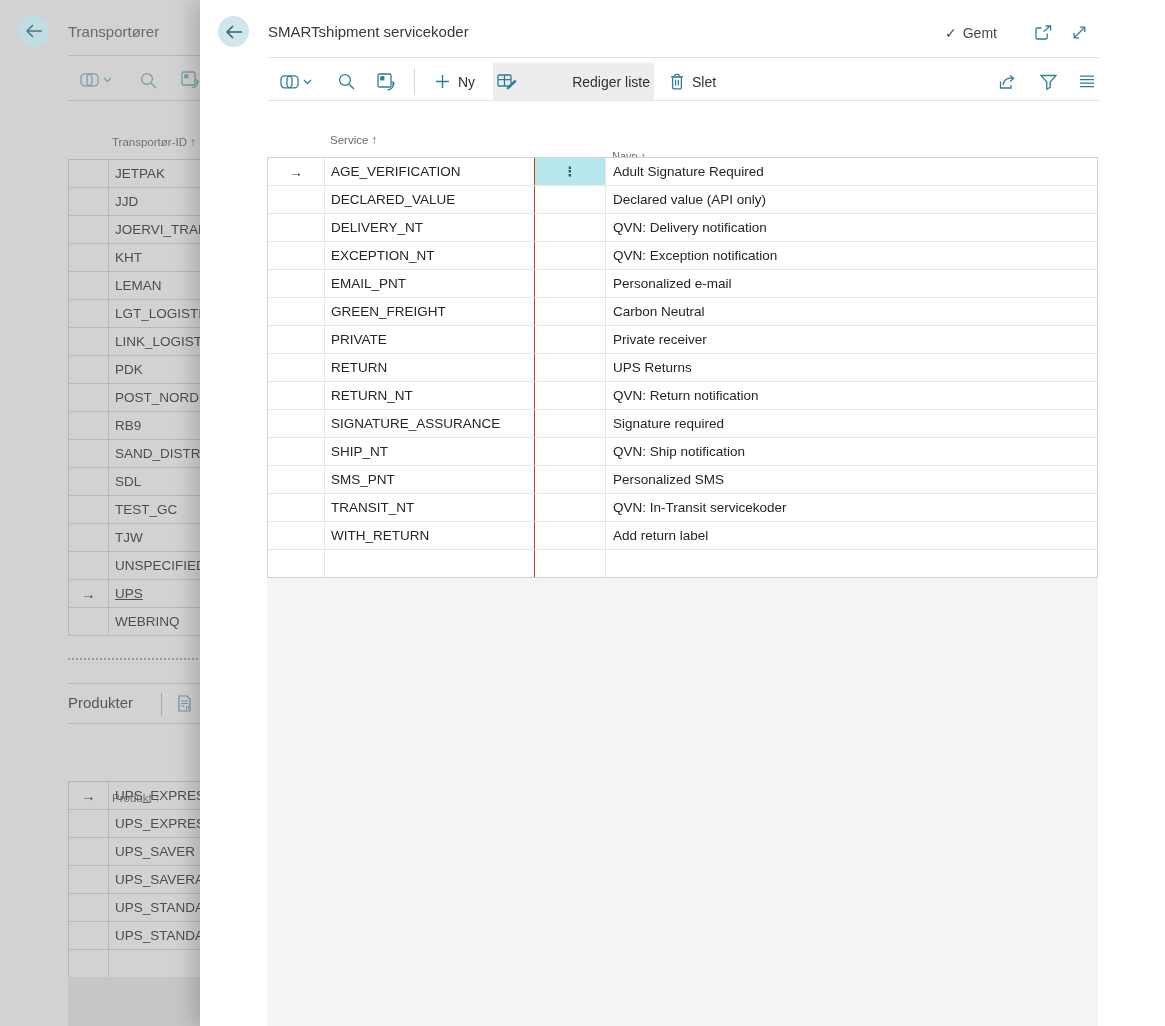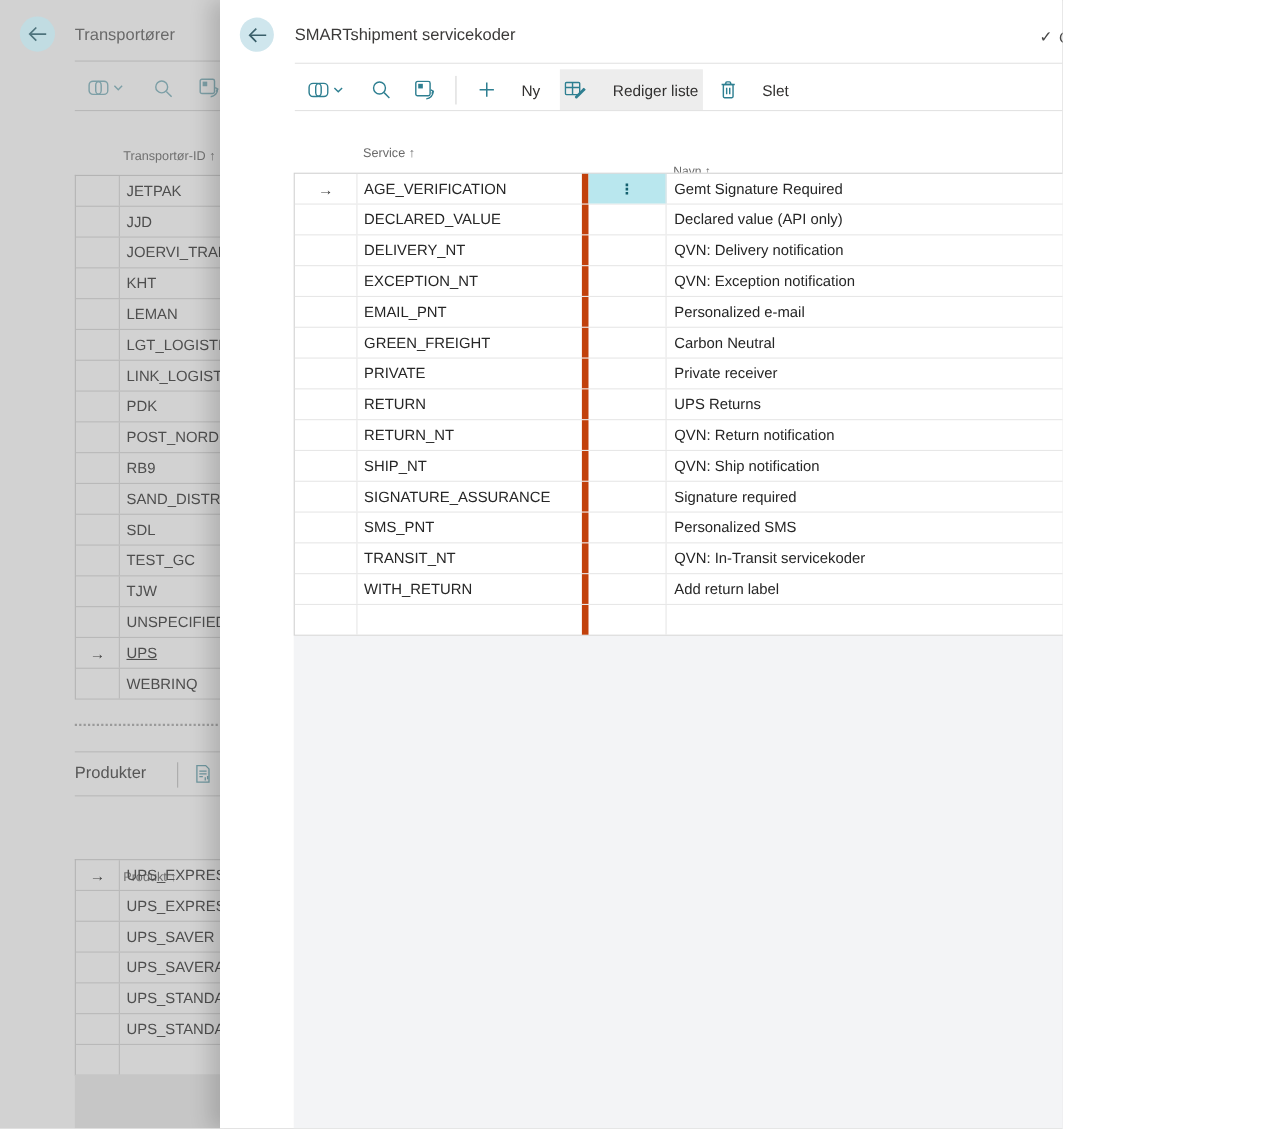--- a/index.html
+++ b/index.html
@@ -1,17 +1,17 @@
 <!DOCTYPE html>
 <html><head>
 <meta charset="utf-8">
 <style>
   html,body{margin:0;padding:0;background:#fff;}
-  .stage{position:relative;width:966px;height:1026px;overflow:hidden;
-         font-family:"Liberation Sans","DejaVu Sans",sans-serif;background:#a3a3a3;}
+  .stage{position:relative;width:1165px;height:1026px;overflow:hidden;
+         font-family:"Liberation Sans","DejaVu Sans",sans-serif;background:#eab308;}
 
   
   .bg-page{position:absolute;left:0;top:0;width:200px;height:1026px;background:#d2d2d2;overflow:hidden;}
   .bg-page .back-circle{position:absolute;left:18px;top:15px;width:32px;height:32px;border-radius:50%;
         background:#c1dce2;color:#4e737c;display:flex;align-items:center;justify-content:center;}
   .bg-page .page-title{position:absolute;left:68px;top:23px;font-size:15px;color:#6a6a6a;}
   .bg-hr{position:absolute;left:68px;width:132px;height:0;border-top:1px solid #b8b8b8;}
   .bg-toolbar{position:absolute;left:80px;top:71px;display:flex;align-items:center;color:#7d9fa6;}
   .bg-toolbar .tbi{display:flex;align-items:center;}
   .colhead{position:absolute;font-size:11.5px;color:#707070;}
@@ -35,35 +35,35 @@
          box-shadow:-9px 0 18px rgba(0,0,0,0.16);}
   .modal .back-circle{position:absolute;left:18px;top:16px;width:31px;height:31px;border-radius:50%;
         background:#cfe6ed;color:#3a5f6a;display:flex;align-items:center;justify-content:center;cursor:pointer;}
   .modal .page-title{position:absolute;left:68px;top:23px;font-size:15px;color:#3b3a39;}
   .status{position:absolute;left:745px;top:25px;display:flex;align-items:center;gap:6px;color:#474747;font-size:14px;}
   .hd-ico{position:absolute;color:#2e7f91;cursor:pointer;}
   .m-hr{position:absolute;left:68px;width:831px;height:0;border-top:1px solid #e3e3e3;}
 
   .tb{position:absolute;left:68px;top:63px;height:37px;display:flex;align-items:center;color:#2e7f91;}
   .tb .tbi{display:flex;align-items:center;cursor:pointer;}
-  .tb .lbl{font-size:14px;color:#323130;margin-left:24px;white-space:nowrap;text-align:center;}
+  .tb .lbl{font-size:14px;color:#323130;margin-left:8px;white-space:nowrap;text-align:center;}
   .tb .vdiv{width:1px;height:26px;background:#d6d6d6;margin-left:19px;flex:none;}
   .btn{display:flex;align-items:center;height:37px;padding:0 10px;cursor:pointer;}
-  .btn.hl{background:#ededed;padding:0 4px;}
+  .btn.hl{background:#ededed;padding:0 4px;gap:47px;}
   .tb-right{position:absolute;left:799px;top:63px;height:37px;display:flex;align-items:center;gap:22px;color:#2e7f91;}
 
   .svc-head-service{position:absolute;left:130px;top:134px;font-size:11.5px;color:#6a6a6a;}
   .svc-head-navn{position:absolute;left:412px;top:150px;font-size:11px;color:#6a6a6a;text-decoration:underline;}
 
   .svc-grid{position:absolute;left:67px;top:157px;width:831px;border:1px solid #d2d2d2;box-sizing:border-box;background:#fff;}
   .srow{display:flex;height:27px;border-bottom:1px solid #e7e7e7;align-items:stretch;}
   .srow:last-child{border-bottom:none;}
   .srow .c{display:flex;align-items:center;box-sizing:border-box;}
   .srow .c-sel{width:57px;border-right:1px solid #e7e7e7;justify-content:center;flex:none;}
-  .srow .c-service{width:210px;border-right:6px solid #c2410c;padding-left:6px;flex:none;font-size:13.5px;color:#262626;white-space:nowrap;overflow:hidden;}
+  .srow .c-service{width:210px;border-right:1px solid #c2410c;padding-left:6px;flex:none;font-size:13.5px;color:#262626;white-space:nowrap;overflow:hidden;}
   .srow .c-dots{width:71px;border-right:1px solid #e7e7e7;justify-content:center;flex:none;cursor:pointer;}
   .srow .c-navn{flex:1;padding-left:7px;font-size:13.5px;color:#262626;white-space:nowrap;overflow:hidden;}
   .srow .arrow{visibility:hidden;font-size:14px;color:#3b3b3b;}
   .srow.selected .arrow{visibility:visible;}
   .srow .dots-txt{visibility:hidden;font-size:13px;font-weight:700;color:#14606e;}
   .srow.selected .c-dots{background:#b9e7ee;}
   .srow.selected .dots-txt{visibility:visible;}
   .sub-panel{position:absolute;left:67px;top:578px;width:831px;height:448px;background:#f3f4f6;}
 
   svg{display:block;}
@@ -416,21 +416,21 @@
           <div class="c c-sel">
             <span class="arrow">→</span>
           </div>
           <div class="c c-service">
             <span>AGE_VERIFICATION</span>
           </div>
           <div class="c c-dots">
             <span class="dots-txt">⋮</span>
           </div>
           <div class="c c-navn">
-            <span>Gemt Signature Required</span>
+            <span>Adult Signature Required</span>
           </div>
         </div>
 
         <div class="srow">
           <div class="c c-sel">
             <span class="arrow">→</span>
           </div>
           <div class="c c-service">
             <span>DECLARED_VALUE</span>
           </div>
@@ -545,42 +545,42 @@
           <div class="c c-navn">
             <span>QVN: Return notification</span>
           </div>
         </div>
 
         <div class="srow">
           <div class="c c-sel">
             <span class="arrow">→</span>
           </div>
           <div class="c c-service">
+            <span>SIGNATURE_ASSURANCE</span>
+          </div>
+          <div class="c c-dots">
+            <span class="dots-txt">⋮</span>
+          </div>
+          <div class="c c-navn">
+            <span>Signature required</span>
+          </div>
+        </div>
+
+        <div class="srow">
+          <div class="c c-sel">
+            <span class="arrow">→</span>
+          </div>
+          <div class="c c-service">
             <span>SHIP_NT</span>
           </div>
           <div class="c c-dots">
             <span class="dots-txt">⋮</span>
           </div>
           <div class="c c-navn">
             <span>QVN: Ship notification</span>
-          </div>
-        </div>
-
-        <div class="srow">
-          <div class="c c-sel">
-            <span class="arrow">→</span>
-          </div>
-          <div class="c c-service">
-            <span>SIGNATURE_ASSURANCE</span>
-          </div>
-          <div class="c c-dots">
-            <span class="dots-txt">⋮</span>
-          </div>
-          <div class="c c-navn">
-            <span>Signature required</span>
           </div>
         </div>
 
         <div class="srow">
           <div class="c c-sel">
             <span class="arrow">→</span>
           </div>
           <div class="c c-service">
             <span>SMS_PNT</span>
           </div>

